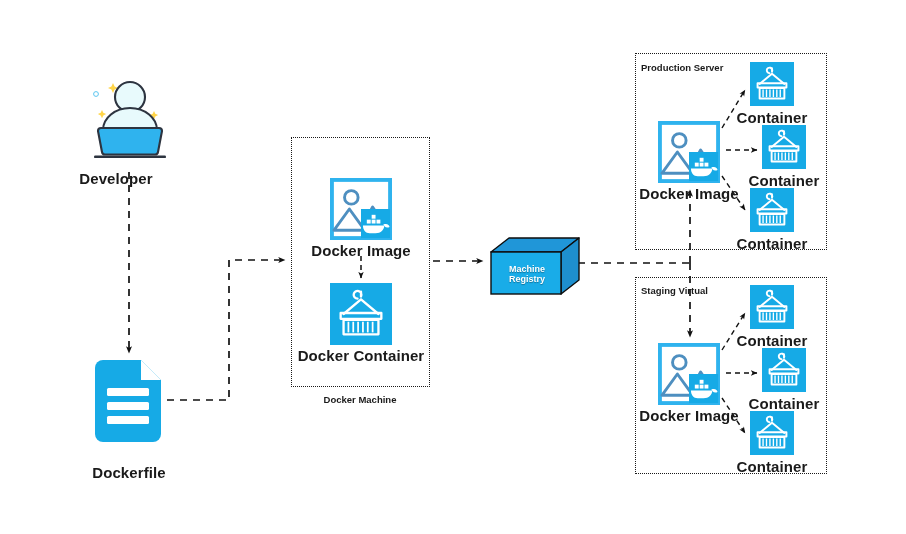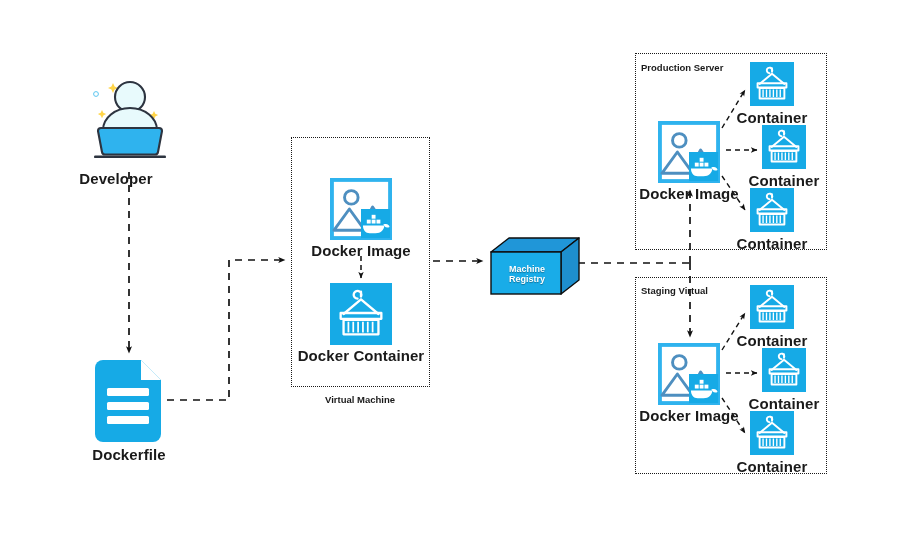--- a/index.html
+++ b/index.html
@@ -57,21 +57,21 @@
 </style>
 </head>
 <body>
 
 <div id="canvas">
 
   <div class="dotted-group" id="grp-vm" style="left: 291px; top: 137px; width: 139px; height: 250px;"></div>
   <div class="dotted-group" id="grp-prod" style="left: 635px; top: 53px; width: 192px; height: 197px;"></div>
   <div class="dotted-group" id="grp-stage" style="left: 635px; top: 277px; width: 192px; height: 197px;"></div>
 
-  <div class="group-label" id="lbl-vm" style="left: 270px; top: 394px; width: 180px; text-align: center;">Virtual Machine</div>
+  <div class="group-label" id="lbl-vm" style="left: 270px; top: 394px; width: 180px; text-align: center;">Docker Machine</div>
   <div class="group-label" id="lbl-prod" style="left: 641px; top: 62px;">Production Server</div>
   <div class="group-label" id="lbl-stage" style="left: 641px; top: 285px;">Staging Virtual</div>
 
   <svg class="overlay" viewBox="0 0 906 534" xmlns="http://www.w3.org/2000/svg">
     <defs>
       <marker id="ah" markerWidth="9" markerHeight="9" refX="7.2" refY="3.2" orient="auto" markerUnits="userSpaceOnUse">
         <path d="M0.4,0.2 L7.6,3.2 L0.4,6.2 L2.2,3.2 Z" fill="#111111"></path>
       </marker>
       <marker id="ahs" markerWidth="8" markerHeight="8" refX="6.4" refY="2.9" orient="auto" markerUnits="userSpaceOnUse">
         <path d="M0.3,0.2 L6.8,2.9 L0.3,5.6 L1.9,2.9 Z" fill="#111111"></path>
@@ -127,21 +127,21 @@
 
   <div class="node" id="n-dockerfile" style="left: 95px; top: 358px;">
     <svg class="icon-svg" width="68" height="86" viewBox="0 0 68 86">
       <path d="M8,2 L46,2 L66,22 L66,76 a8,8 0 0 1 -8,8 L8,84 a8,8 0 0 1 -8,-8 L0,10 a8,8 0 0 1 8,-8 Z" fill="#16aae6"></path>
       <path d="M46,2 L66,22 L46,22 Z" fill="#ffffff"></path>
       <rect x="12" y="30" width="42" height="8" rx="1.5" fill="#ffffff"></rect>
       <rect x="12" y="44" width="42" height="8" rx="1.5" fill="#ffffff"></rect>
       <rect x="12" y="58" width="42" height="8" rx="1.5" fill="#ffffff"></rect>
     </svg>
   </div>
-  <div class="caption" id="cap-dockerfile" style="left: 39px; top: 446px; width: 180px;">Dockerfile</div>
+  <div class="caption" id="cap-dockerfile" style="left: 39px; top: 464px; width: 180px;">Dockerfile</div>
 
   <div class="node" id="n-vmimg" style="left: 330px; top: 178px;">
     <svg class="icon-svg" width="62" height="62" viewBox="0 0 64 64">
       <rect x="2" y="2" width="60" height="60" fill="#ffffff"></rect>
       <rect x="2" y="2" width="60" height="60" fill="none" stroke="#2fb3ee" stroke-width="4"></rect>
 
       <circle cx="22" cy="20" r="7" fill="none" stroke="#4e8fc0" stroke-width="3"></circle>
 
       <path d="M4,54 L20,32 L33,50 L44,30 L60,54 Z" fill="#ffffff" stroke="#4e8fc0" stroke-width="3" stroke-linejoin="round"></path>
 

